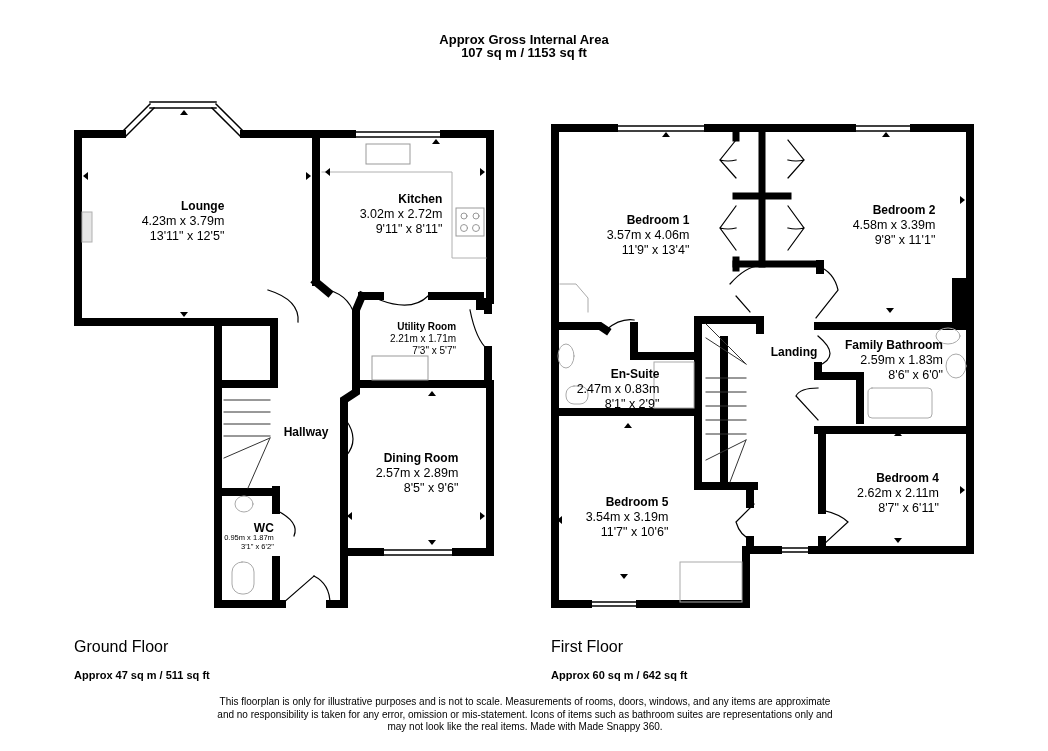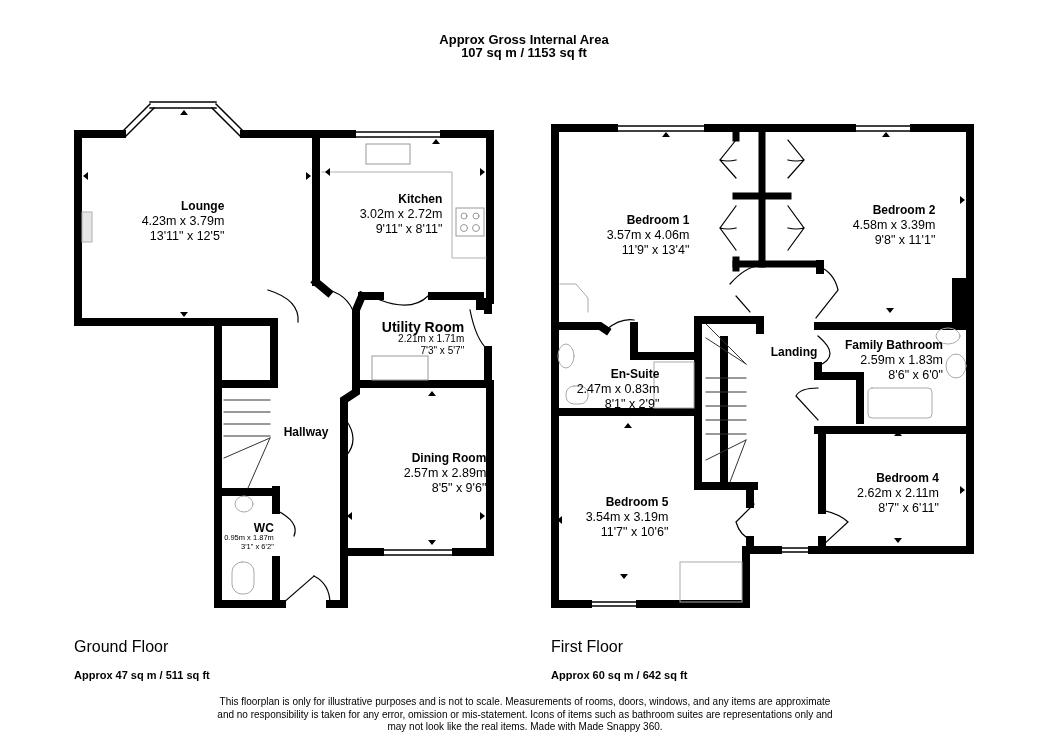--- a/index.html
+++ b/index.html
@@ -243,28 +243,28 @@
   <div class="n">Lounge</div>
   <div class="d">4.23m x 3.79m</div>
   <div class="d">13'11" x 12'5"</div>
 </div>
 <div class="room" style="left:401px;top:192px;">
   <div class="n">Kitchen</div>
   <div class="d">3.02m x 2.72m</div>
   <div class="d">9'11" x 8'11"</div>
 </div>
 <div class="room" style="left:423px;top:321px;line-height:12px;">
-  <div class="n" style="font-size:14px;">Utility Room</div>
+  <div class="n" style="font-size:10px;">Utility Room</div>
   <div class="d" style="font-size:10px;">2.21m x 1.71m</div>
   <div class="d" style="font-size:10px;">7'3" x 5'7"</div>
 </div>
 <div class="room" style="left:306px;top:425px;">
   <div class="n">Hallway</div>
 </div>
-<div class="room" style="left:417px;top:451px;margin-left:28px;">
+<div class="room" style="left:417px;top:451px;">
   <div class="n">Dining Room</div>
   <div class="d">2.57m x 2.89m</div>
   <div class="d">8'5" x 9'6"</div>
 </div>
 <div class="room sm" style="left:249px;top:524px;">
   <div class="n">WC</div>
   <div class="d">0.95m x 1.87m</div>
   <div class="d">3'1" x 6'2"</div>
 </div>
 

